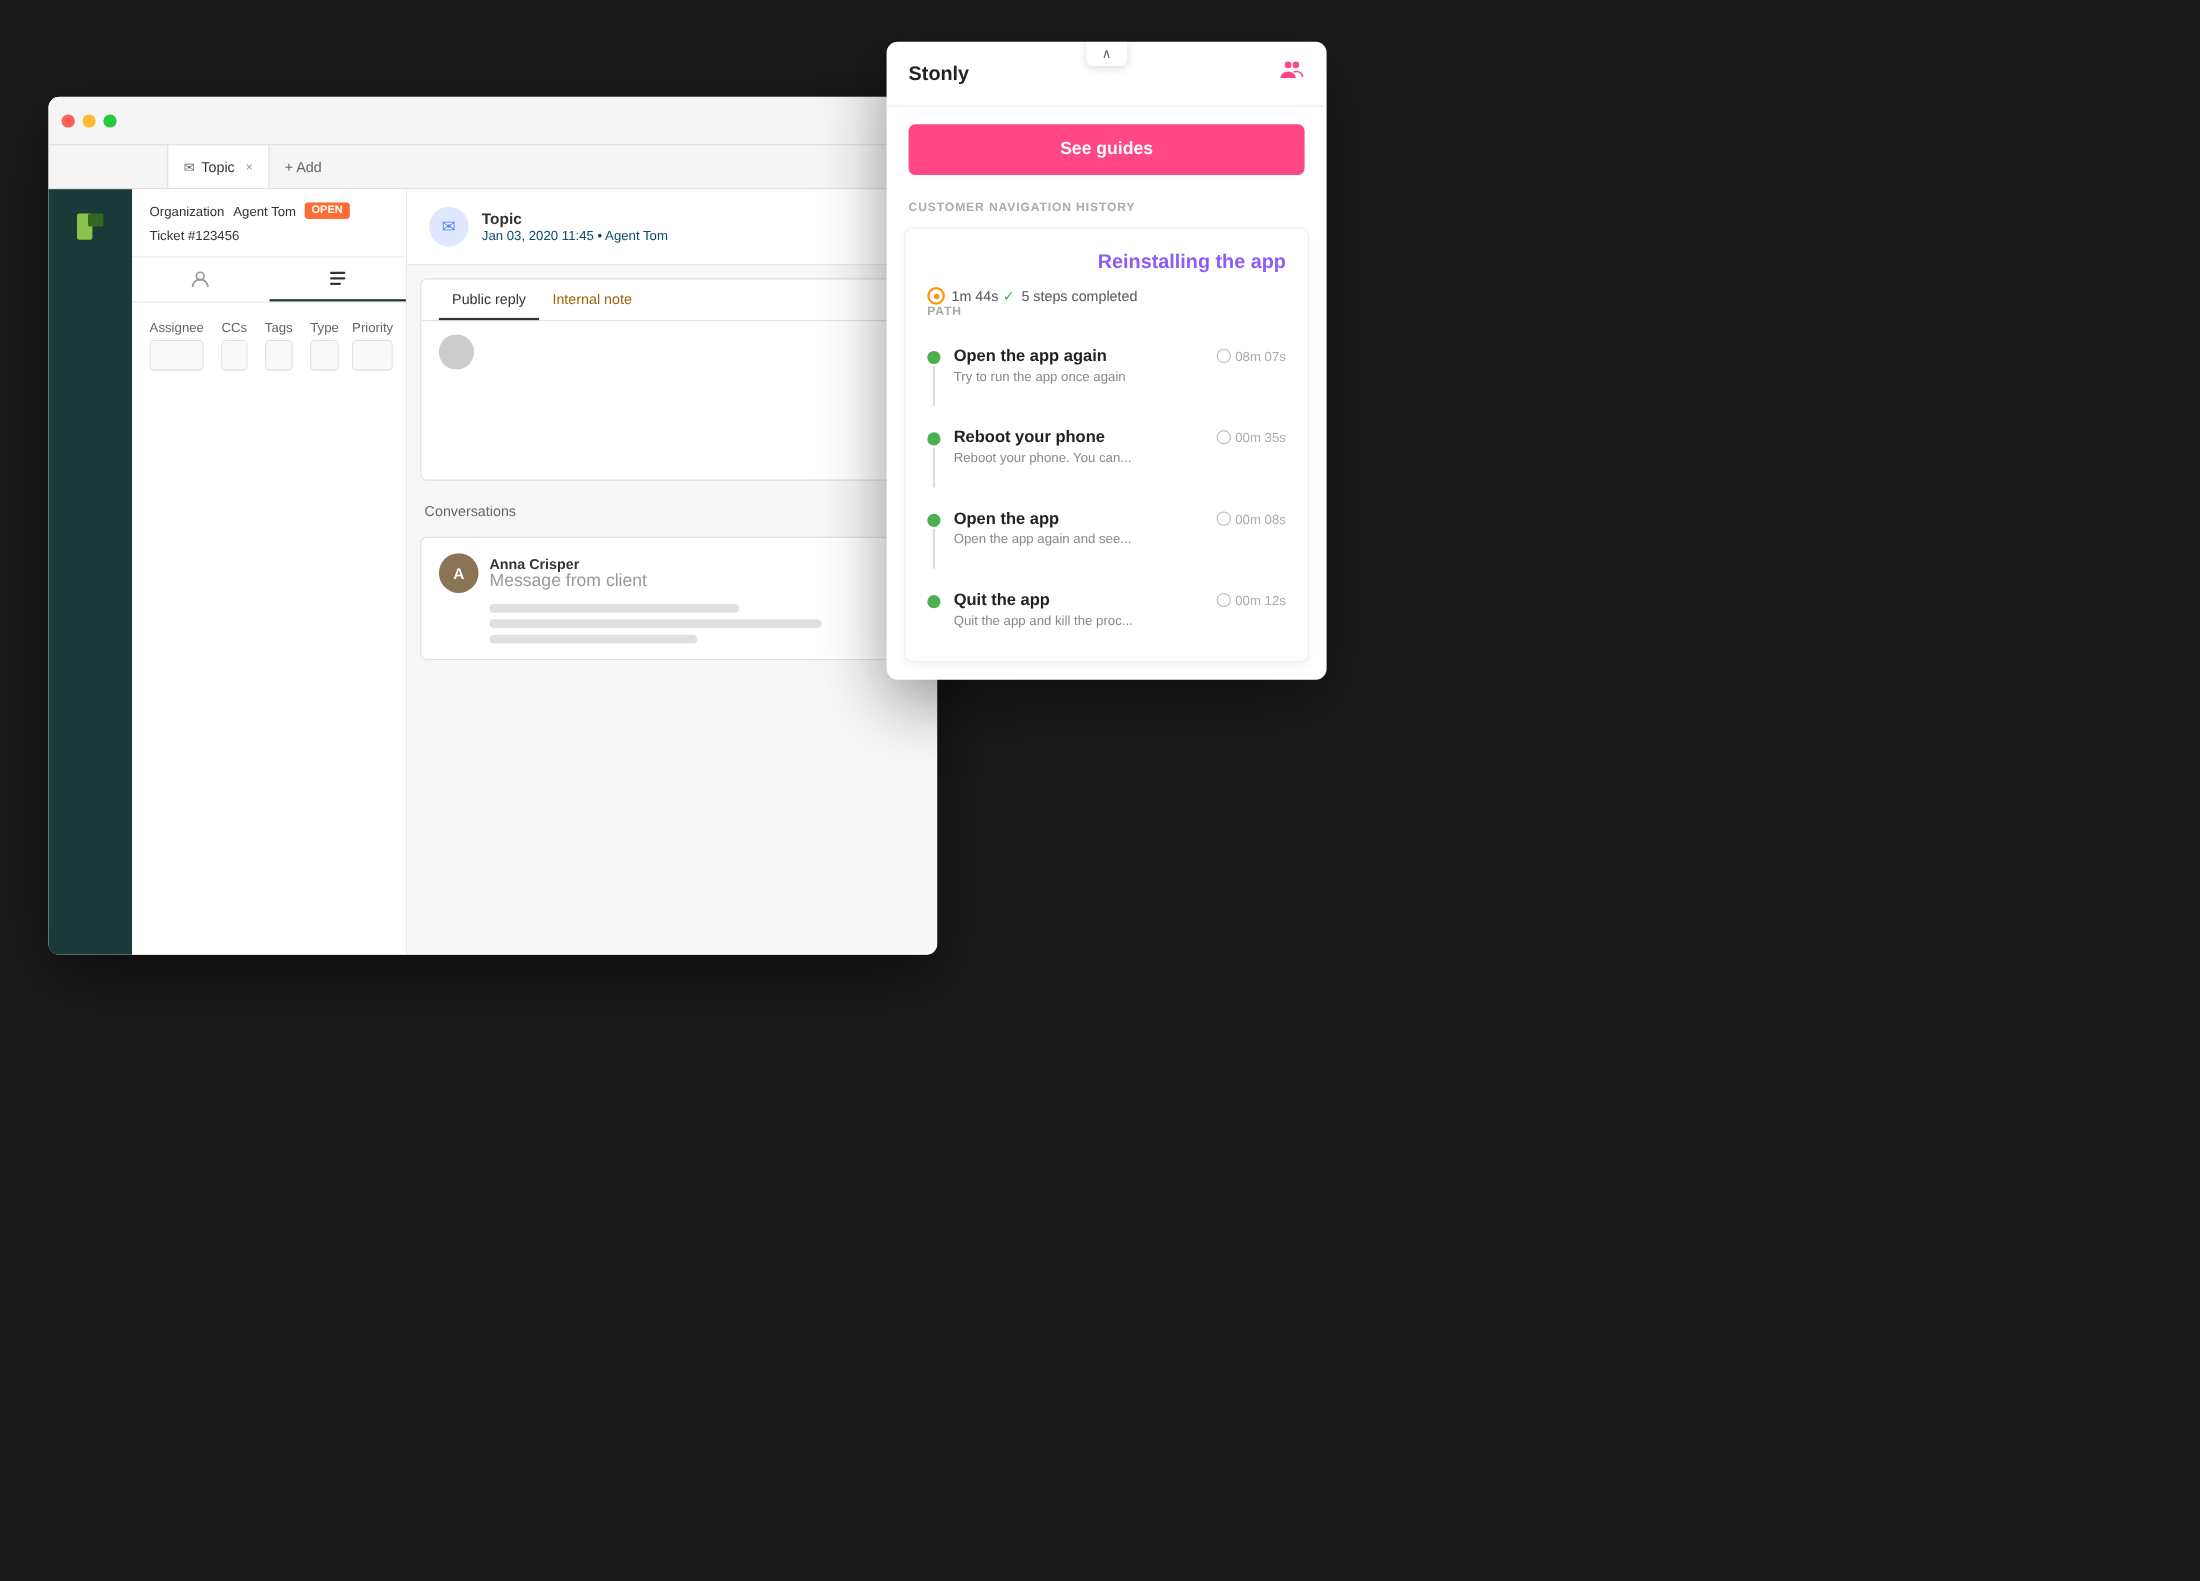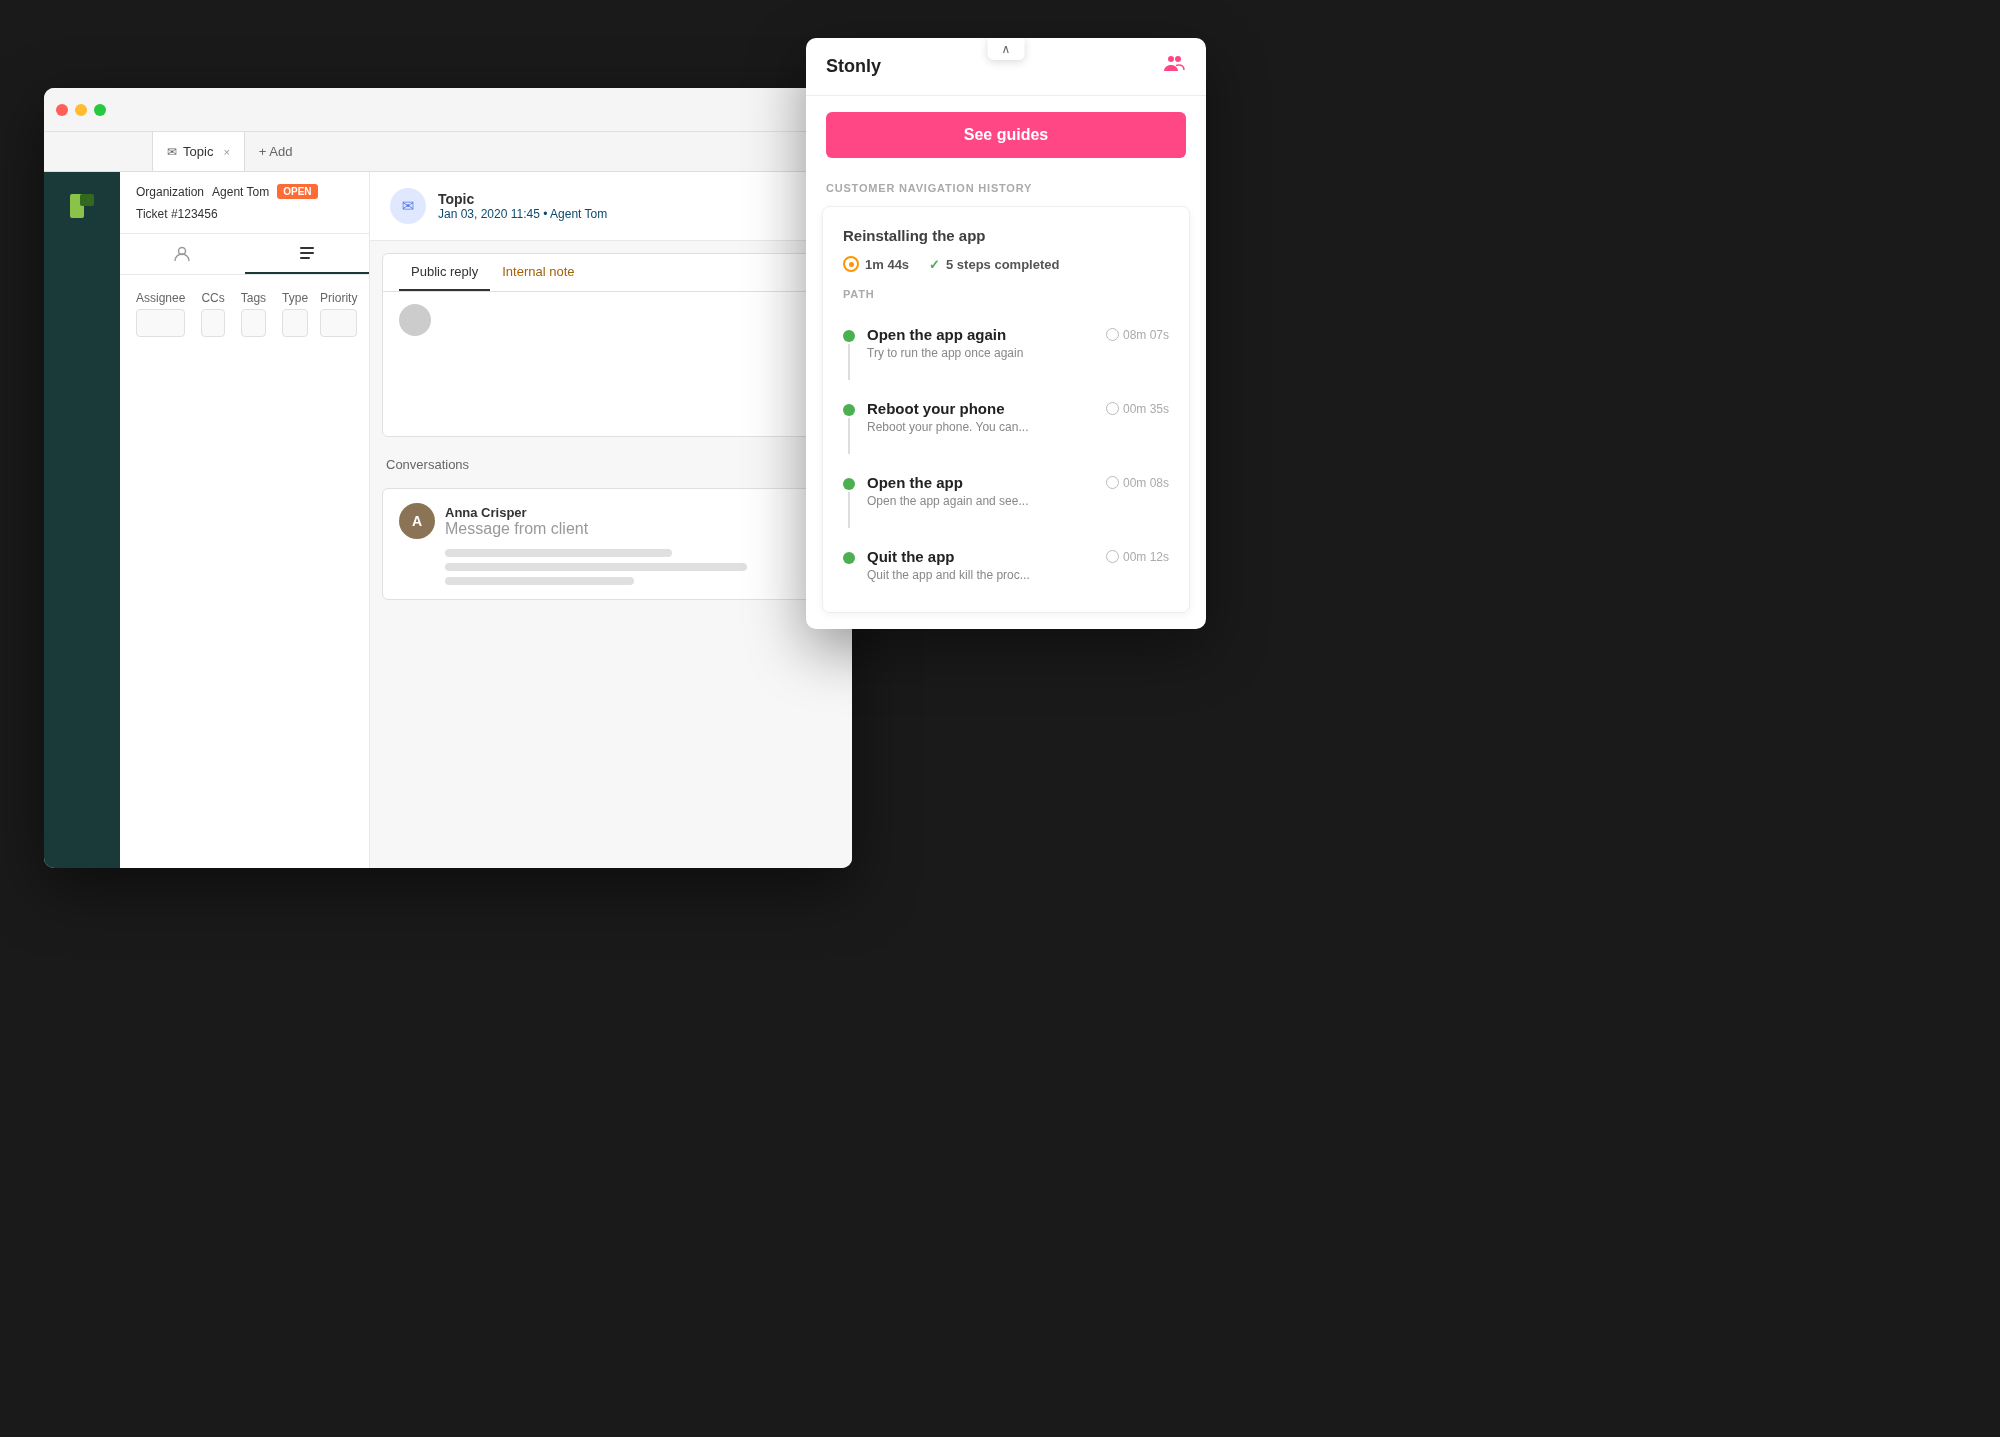--- a/index.html
+++ b/index.html
@@ -420,32 +420,32 @@
     .guide-card {
       margin: 0 16px 16px;
       background: white;
       border-radius: 8px;
       border: 1px solid #eee;
       padding: 20px;
       box-shadow: 0 2px 8px rgba(0,0,0,0.05);
     }
 
     .guide-title {
-      font-size: 15px;
+      font-size: 18px;
       font-weight: 700;
-      color: #404040;
+      color: #8b5cf6;
       margin-bottom: 12px;
+      text-align: right;
     }
 
     .guide-stats {
       display: flex;
       align-items: center;
-      gap: 20px;
-      margin-bottom: 16px;
-      font-weight: bold;
+      gap: 4px;
+      margin-bottom: 0;
     }
 
     .stat-item {
       display: flex;
       align-items: center;
       gap: 6px;
       font-size: 13px;
       color: #555;
     }
 

